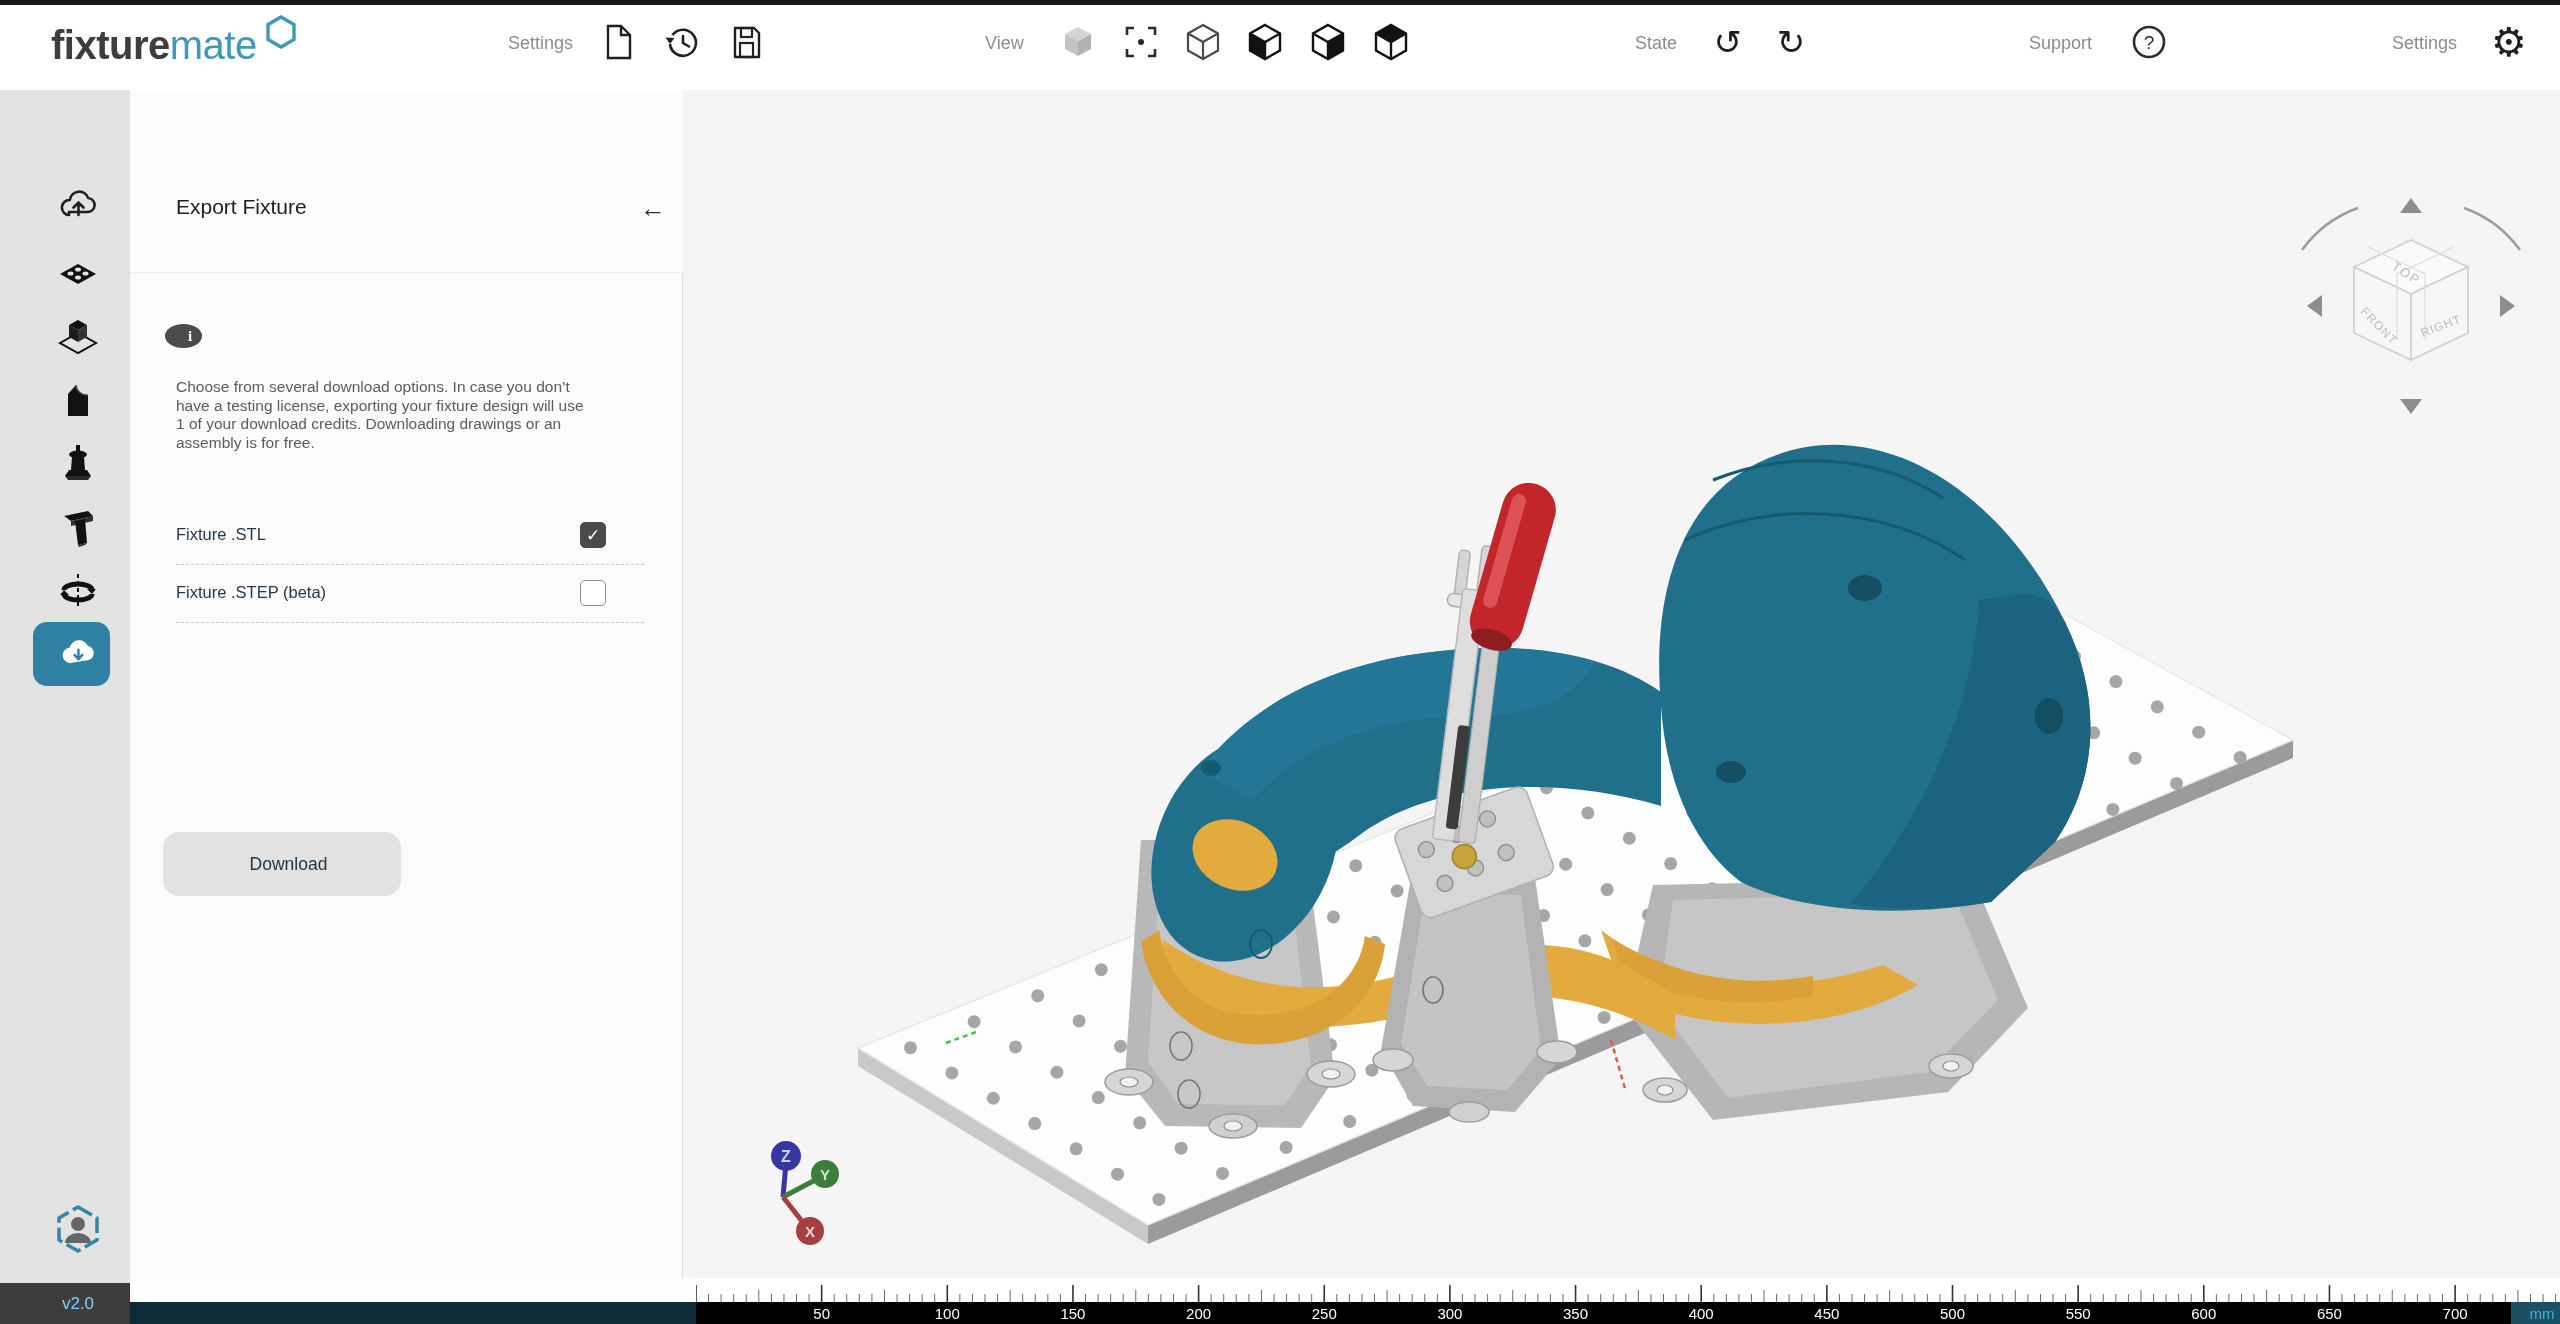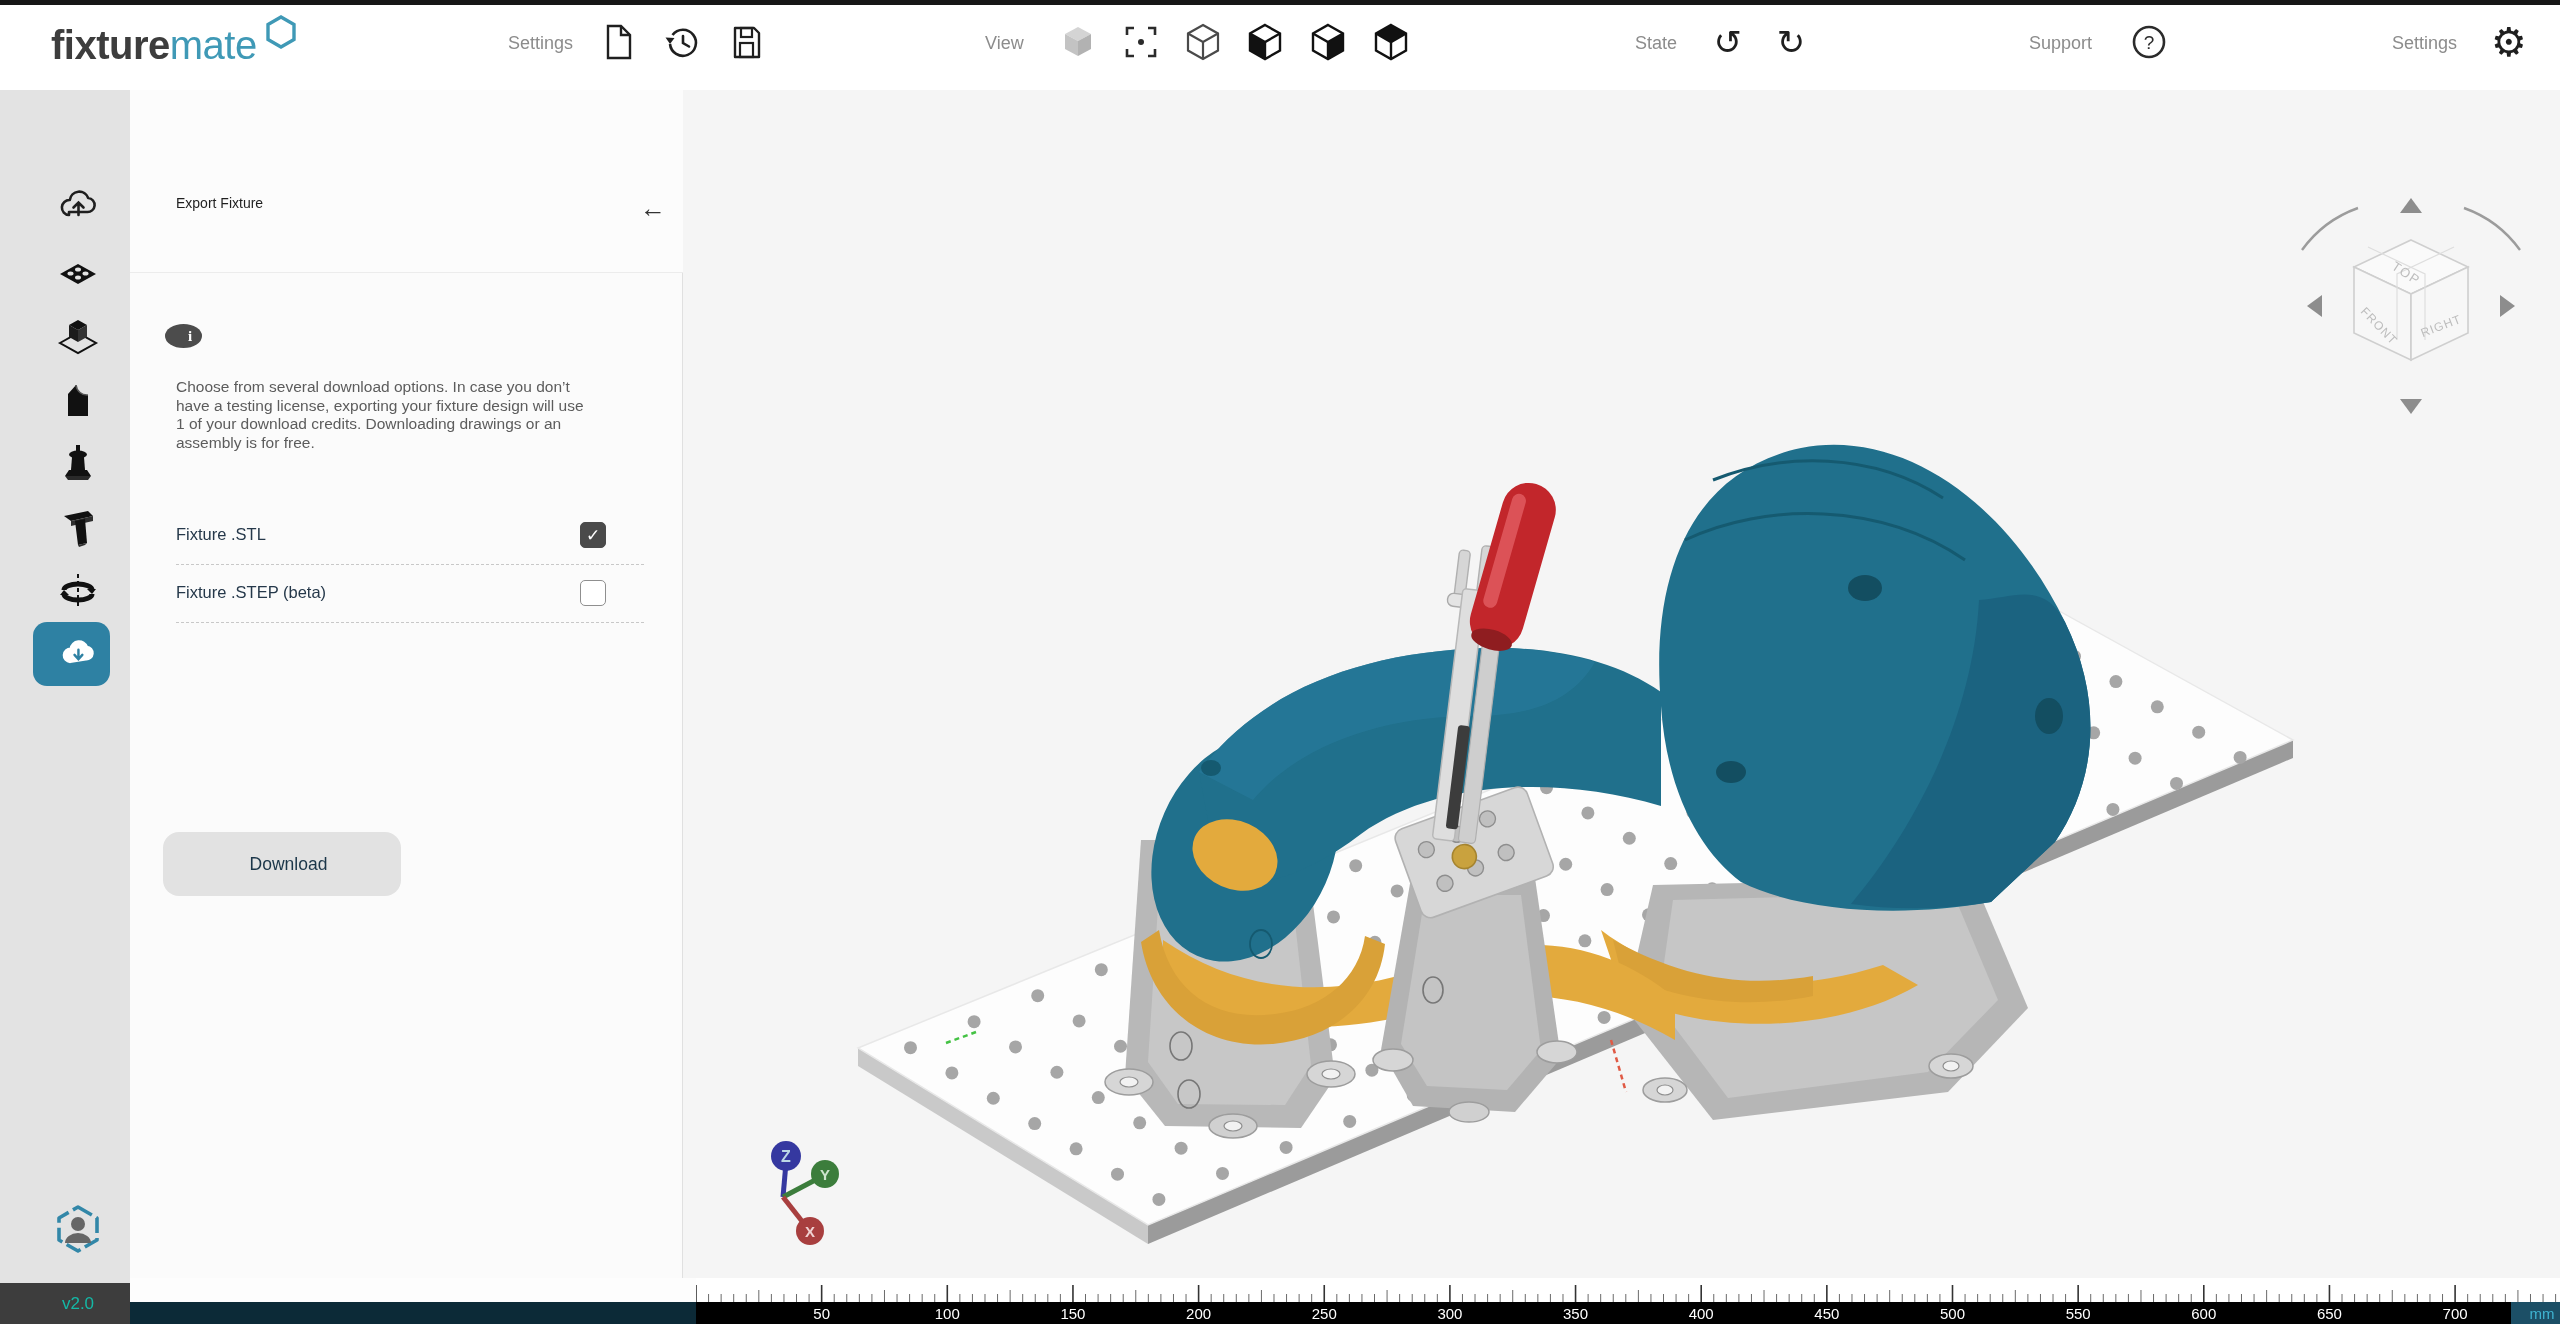--- a/index.html
+++ b/index.html
@@ -17,27 +17,27 @@
   .tb-label{top:28px;font-size:18px;color:#8c8c8c;}
   .tb-icon{top:15px;width:44px;height:44px;display:flex;align-items:center;justify-content:center;}
   .tb-glyph{font-family:"DejaVu Sans",sans-serif;font-size:34px;color:#1f1f1f;line-height:44px;text-align:center;}
 
   
   #sidebar{left:0;top:90px;width:130px;height:1193px;background:#e3e3e3;}
   .side-icon{left:42px;width:46px;height:46px;display:flex;align-items:center;justify-content:center;}
   #side-active{left:33px;top:532px;width:64px;height:64px;background:#2e81a3;border-radius:14px;
                display:flex;align-items:center;justify-content:center;}
   #side-profile{left:33px;top:1108px;width:64px;height:64px;display:flex;align-items:center;justify-content:center;}
-  #version-bar{left:0;top:1283px;width:130px;height:41px;background:#3d3d3d;color:#14b8a6;
+  #version-bar{left:0;top:1283px;width:130px;height:41px;background:#3d3d3d;color:#7dd3fc;
                font-size:17px;display:flex;align-items:center;justify-content:center;}
 
   
   #panel{left:130px;top:90px;width:553px;height:1212px;background:#fbfbfb;border-right:1px solid #e0e0e0;box-sizing:border-box;}
   #panel-header{left:0;top:0;width:552px;height:182px;background:#fcfcfc;border-bottom:1px solid #ececec;}
-  #panel-title{left:33px;top:105px;font-size:14px;color:#1f1f1f;}
+  #panel-title{left:33px;top:105px;font-size:21px;color:#1f1f1f;}
   #panel-back{left:488px;top:98px;width:44px;height:40px;font-size:26px;color:#333;text-align:center;line-height:40px;}
   #info-icon{left:35px;top:234px;width:24px;height:24px;border-radius:50%;background:#4c4c4c;color:#fff;
              font-size:15px;font-weight:700;text-align:center;line-height:24px;font-family:"Liberation Serif",serif;}
   #info-text{left:33px;top:288px;width:412px;font-size:15.5px;line-height:18.5px;color:#5c5c5c;}
   #rows{left:33px;top:417px;width:468px;}
   .row{position:relative;height:57px;border-bottom:1px dashed #c8c8c8;}
   .row-label{position:absolute;left:0;top:18px;font-size:16.5px;color:#25384a;}
   .row-value{position:absolute;right:6px;top:18px;font-size:16.5px;color:#1c3448;font-weight:600;}
   .checkbox{position:absolute;right:38px;top:15px;width:26px;height:26px;border-radius:5px;
             background:#fff;border:1.5px solid #8f8f8f;box-sizing:border-box;}

